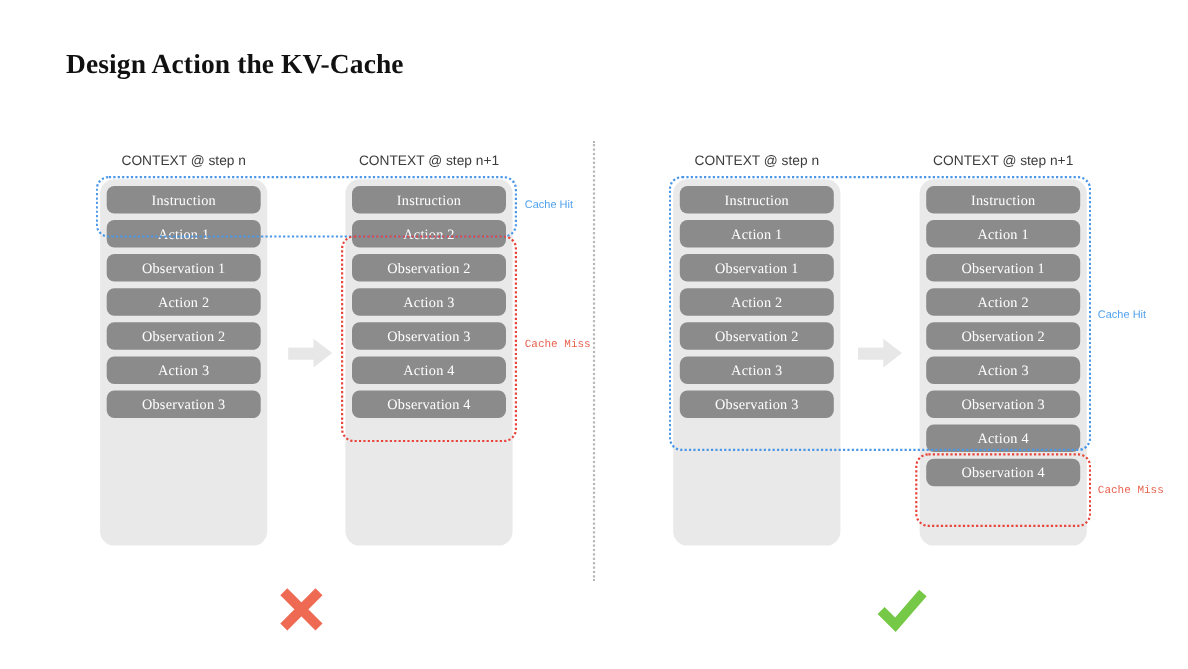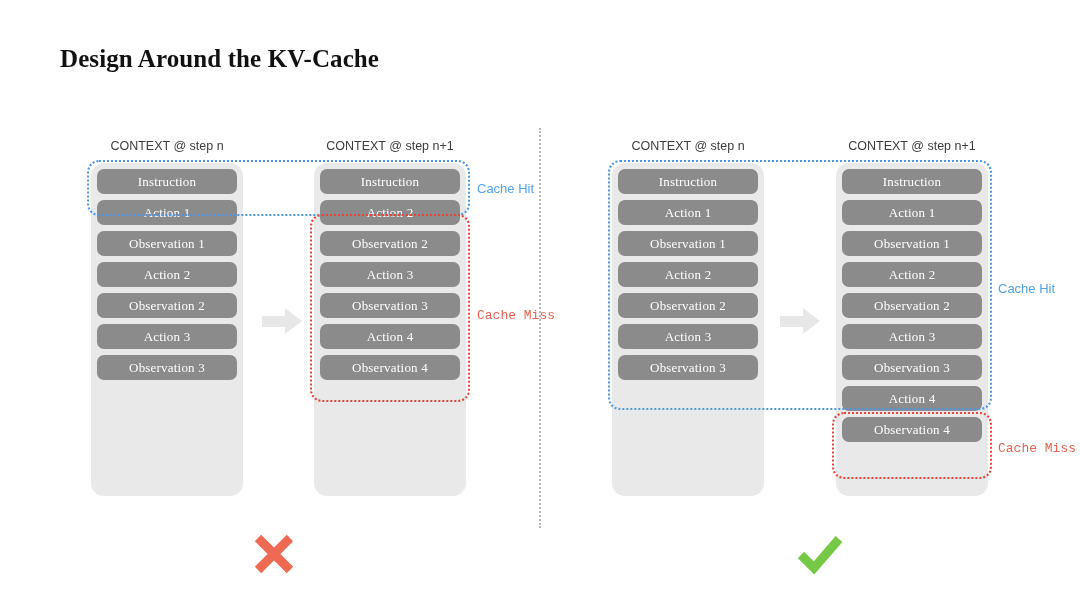--- a/index.html
+++ b/index.html
@@ -93,21 +93,21 @@
     position: absolute;
     border-radius: 12px;
     pointer-events: none;
   }
   .region.hit  { border: 2.5px dotted #4a97e8; }
   .region.miss { border: 2.5px dotted #e8443a; }
 
   .region-label {
     position: absolute;
     font-family: "Liberation Sans", sans-serif;
-    font-size: 13px;
+    font-size: 10px;
     white-space: nowrap;
   }
   .region-label.hit  { color: #52a2ee; }
   .region-label.miss { color: #e8614f; font-family: Liberation Mono, monospace; }
 
   
   .arrow {
     position: absolute;
     width: 40px;
     height: 26px;
@@ -132,21 +132,21 @@
     position: absolute;
     width: 60px; height: 60px;
   }
   .verdict svg { width: 100%; height: 100%; display: block; }
 </style>
 </head>
 <body>
 
 <div id="slide">
 
-  <div class="slide-title">Design Around the KV-Cache</div>
+  <div class="slide-title">Design Action the KV-Cache</div>
 
   <div class="divider"></div>
 
   <div class="half" id="half-bad">
 
     <div class="column" style="left:91px; top:163px; width:152px;">
       <div class="col-header">CONTEXT @ step n</div>
       <div class="panel" style="height:333px;"></div>
       <div class="boxes">
         <div class="ctx-box tall">Instruction</div>

